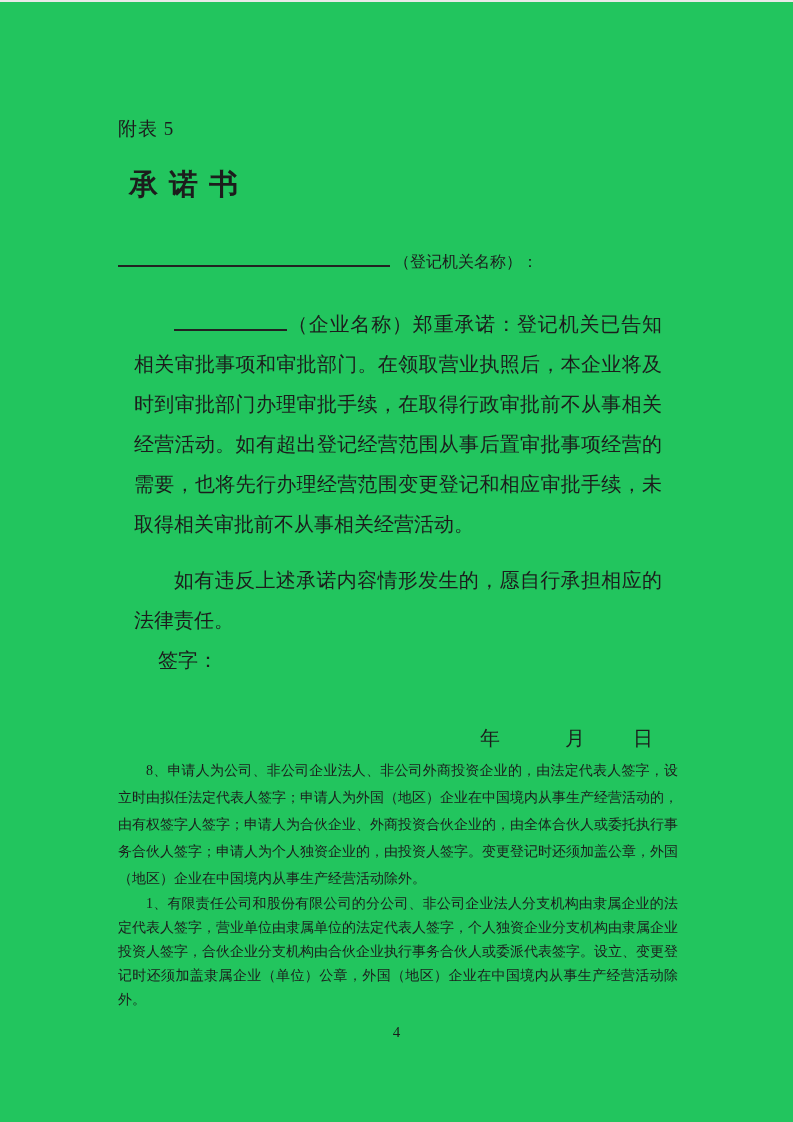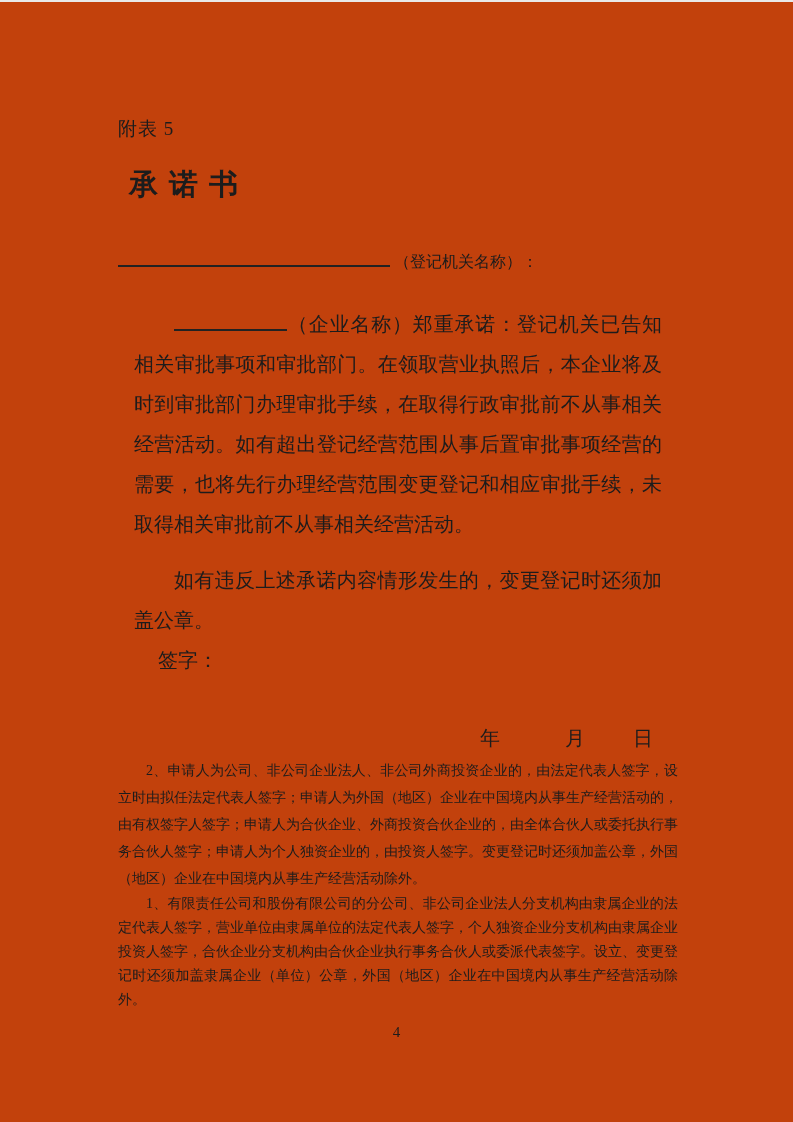--- a/index.html
+++ b/index.html
@@ -4,21 +4,21 @@
 <style>
   html, body {
     margin: 0;
     padding: 0;
     background: #ffffff;
   }
   .page {
     position: relative;
     width: 793px;
     height: 1122px;
-    background: #c2410c;
+    background: #22c55e;
     overflow: hidden;
     font-family: "Liberation Serif", "DejaVu Serif", serif;
     color: #1c1c1c;
   }
   .scan-edge {
     position: absolute;
     top: 0; left: 0;
     width: 100%;
     height: 2px;
     background: #e9e9e9;
@@ -137,31 +137,31 @@
   <div class="appendix">附表 5</div>
 
   <div class="doc-title">承诺书</div>
 
   <div class="recipient-line">
     <span class="blank-long"></span><span>（登记机关名称）：</span>
   </div>
 
   <div class="body-block">
     <p><span class="blank-inline"></span><span>（企业名称）郑重承诺：</span><span>登记机关已告知相关审批事项和审批部门。在领取营业执照后，本企业将及时到审批部门办理审批手续，在取得行政审批前不从事相关经营活动。如有超出登记经营范围从事后置审批事项经营的需要，也将先行办理经营范围变更登记和相应审批手续，未取得相关审批前不从事相关经营活动。</span></p>
-    <p>如有违反上述承诺内容情形发生的，变更登记时还须加盖公章。</p>
+    <p>如有违反上述承诺内容情形发生的，愿自行承担相应的法律责任。</p>
   </div>
 
   <div class="signature-line">签字：</div>
 
   <div class="date-line">
     <span class="y">年</span>
     <span class="m">月</span>
     <span class="d">日</span>
   </div>
 
   <div class="notes">
-    <p class="note-2">2、申请人为公司、非公司企业法人、非公司外商投资企业的，由法定代表人签字，设立时由拟任法定代表人签字；申请人为外国（地区）企业在中国境内从事生产经营活动的，由有权签字人签字；申请人为合伙企业、外商投资合伙企业的，由全体合伙人或委托执行事务合伙人签字；申请人为个人独资企业的，由投资人签字。变更登记时还须加盖公章，外国（地区）企业在中国境内从事生产经营活动除外。</p>
+    <p class="note-2">8、申请人为公司、非公司企业法人、非公司外商投资企业的，由法定代表人签字，设立时由拟任法定代表人签字；申请人为外国（地区）企业在中国境内从事生产经营活动的，由有权签字人签字；申请人为合伙企业、外商投资合伙企业的，由全体合伙人或委托执行事务合伙人签字；申请人为个人独资企业的，由投资人签字。变更登记时还须加盖公章，外国（地区）企业在中国境内从事生产经营活动除外。</p>
     <p class="note-3">1、有限责任公司和股份有限公司的分公司、非公司企业法人分支机构由隶属企业的法定代表人签字，营业单位由隶属单位的法定代表人签字，个人独资企业分支机构由隶属企业投资人签字，合伙企业分支机构由合伙企业执行事务合伙人或委派代表签字。设立、变更登记时还须加盖隶属企业（单位）公章，外国（地区）企业在中国境内从事生产经营活动除外。</p>
   </div>
 
   <div class="page-number">4</div>
 
 </div>
 
 </body></html>

